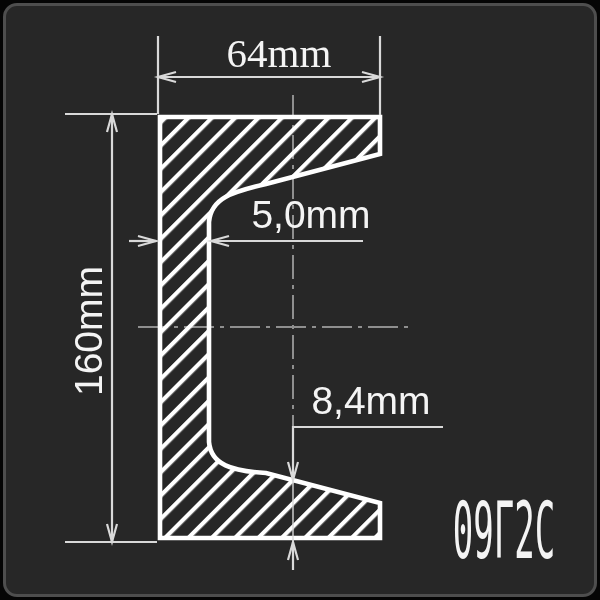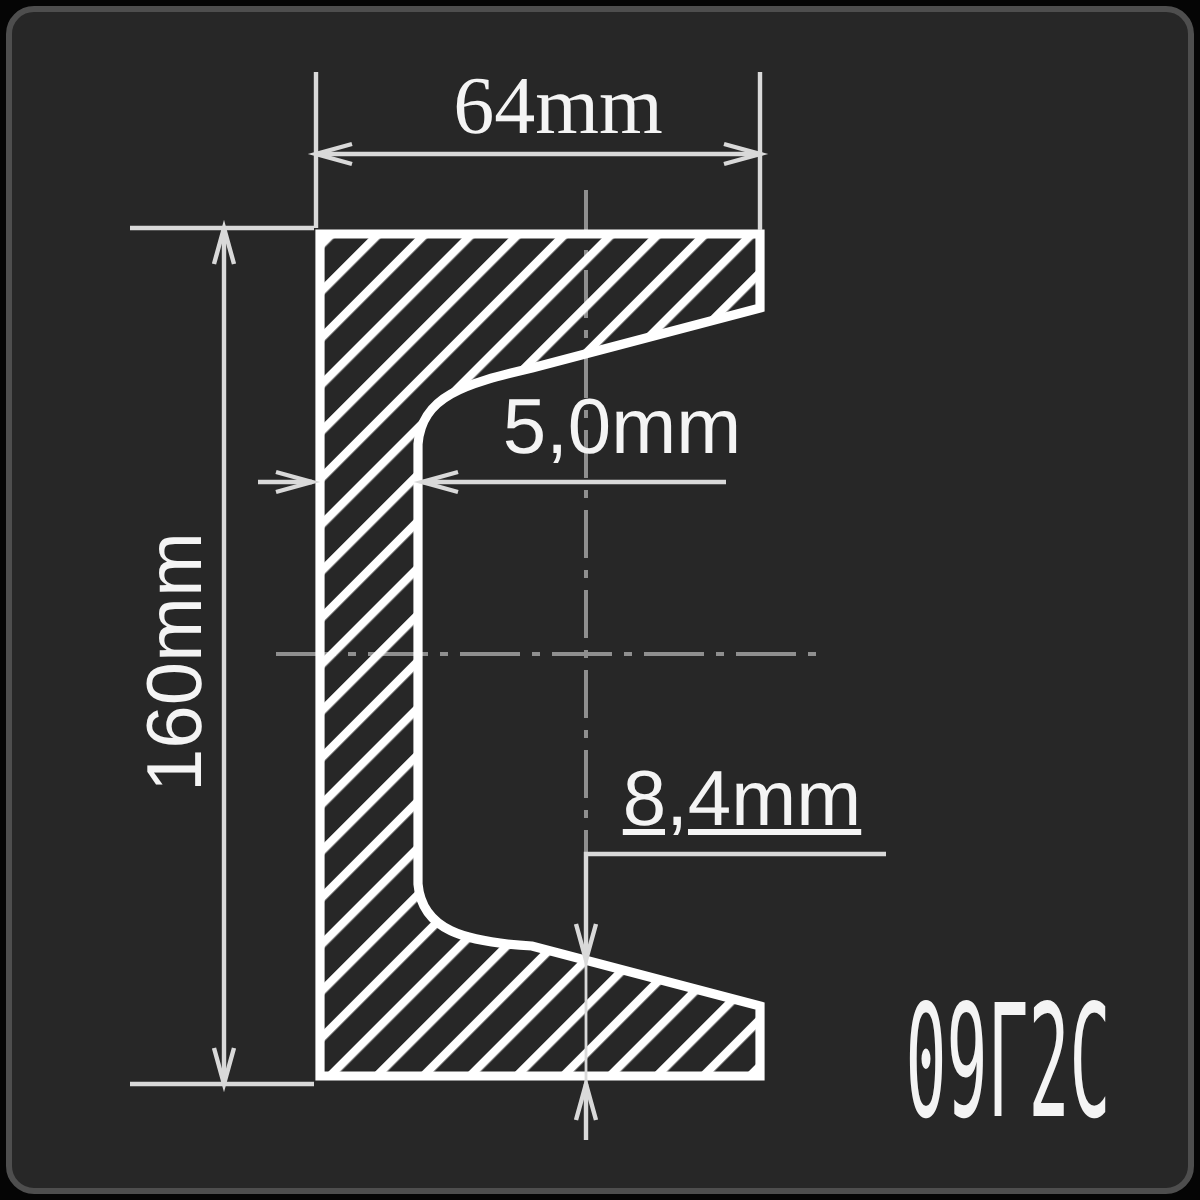--- a/index.html
+++ b/index.html
@@ -10,21 +10,21 @@
     box-sizing:border-box;
   }
   .drawing-svg{position:absolute; inset:0; width:600px; height:600px;}
   .label{
     position:absolute; transform:translate(-50%,-50%);
     color:#f4f4f4; font-family:"Liberation Sans", sans-serif;
     white-space:nowrap; line-height:1;
   }
   .dim-width{left:279px; top:53px; font-size:41px;font-family:Liberation Serif, serif;}
   .dim-web{left:287px; top:214px; font-size:39px;margin-left:24px;}
-  .dim-flange{left:371px; top:400px; font-size:39px;text-decoration:underline;}
+  .dim-flange{left:371px; top:400px; font-size:39px;}
   .dim-height{left:88px; top:331px; font-size:39px; transform:translate(-50%,-50%) rotate(-90deg);}
   .grade{
     left:504px; top:531px;
     font-family:"DejaVu Sans Mono", monospace; font-size:46px;
     color:#f4f4f4; transform:translate(-50%,-50%) scale(0.74,1.7);
   }
 </style>
 </head>
 <body>
 

